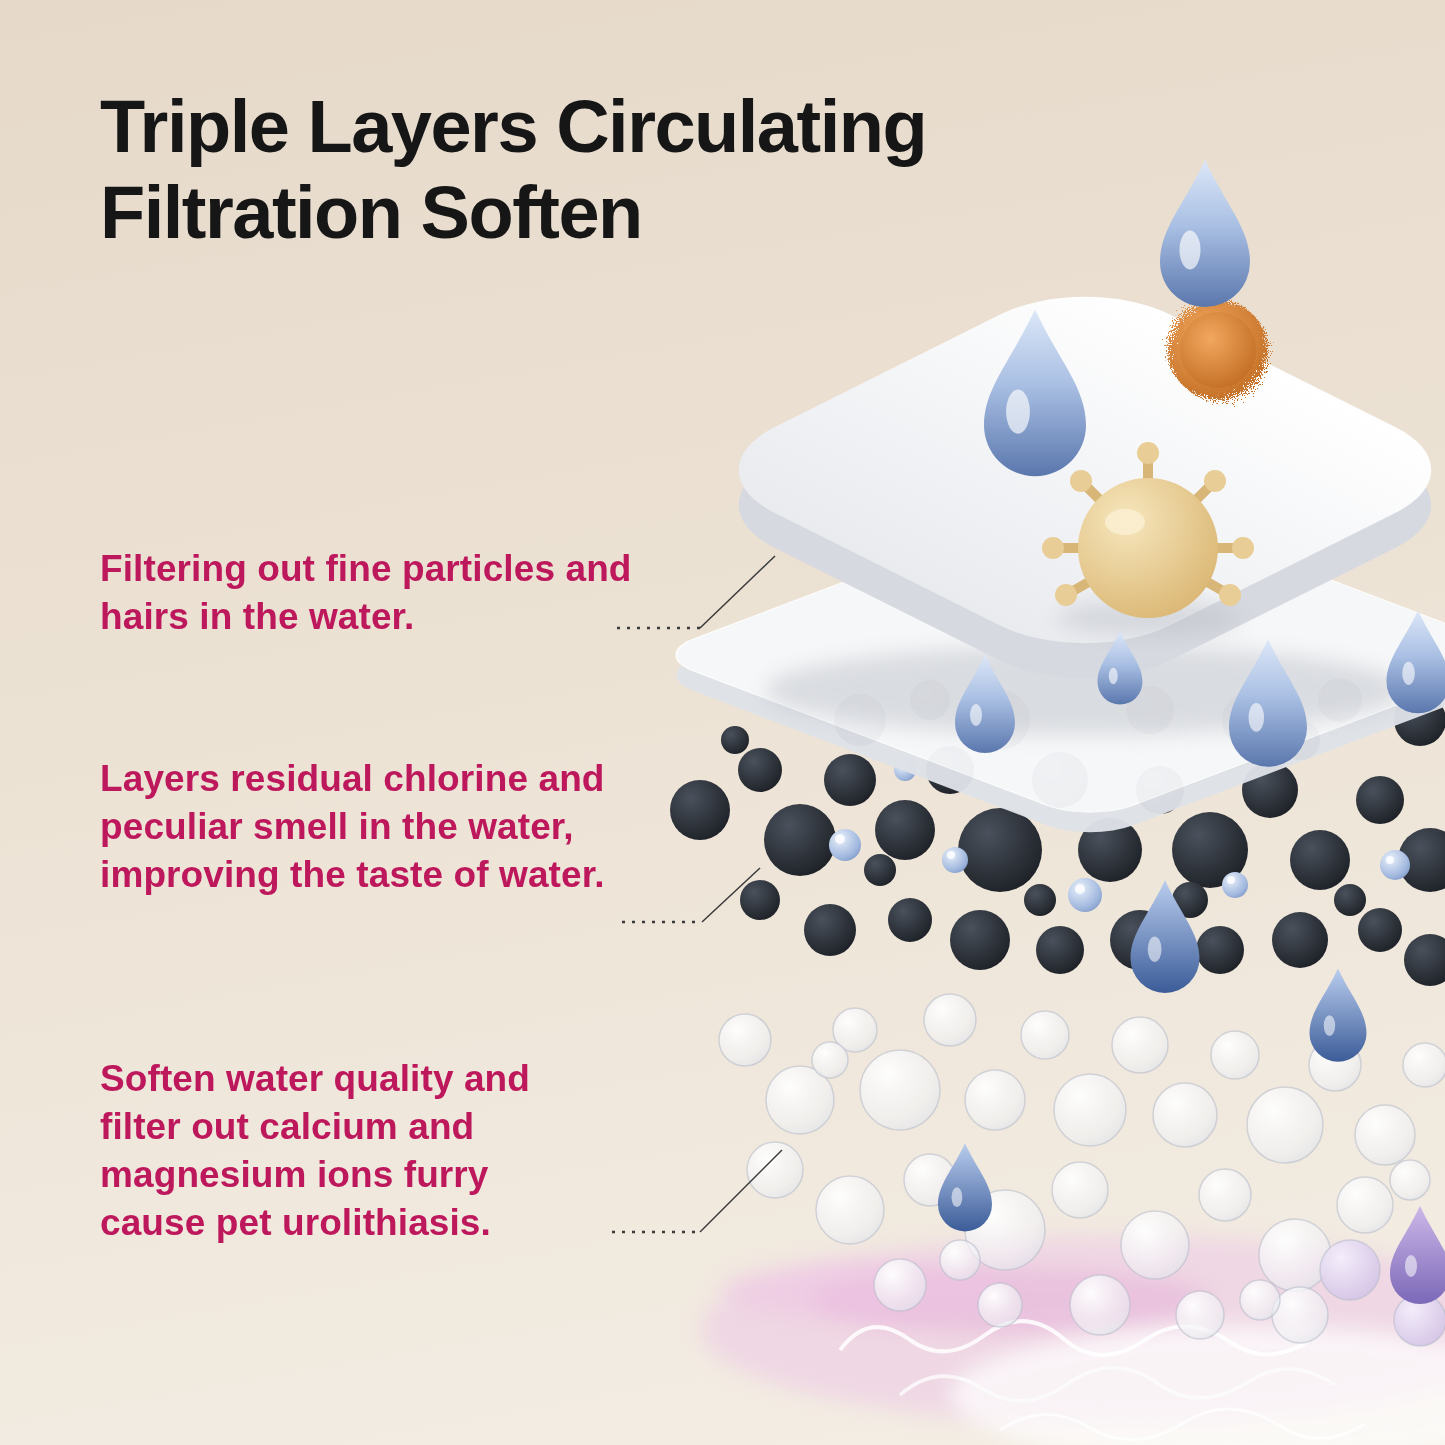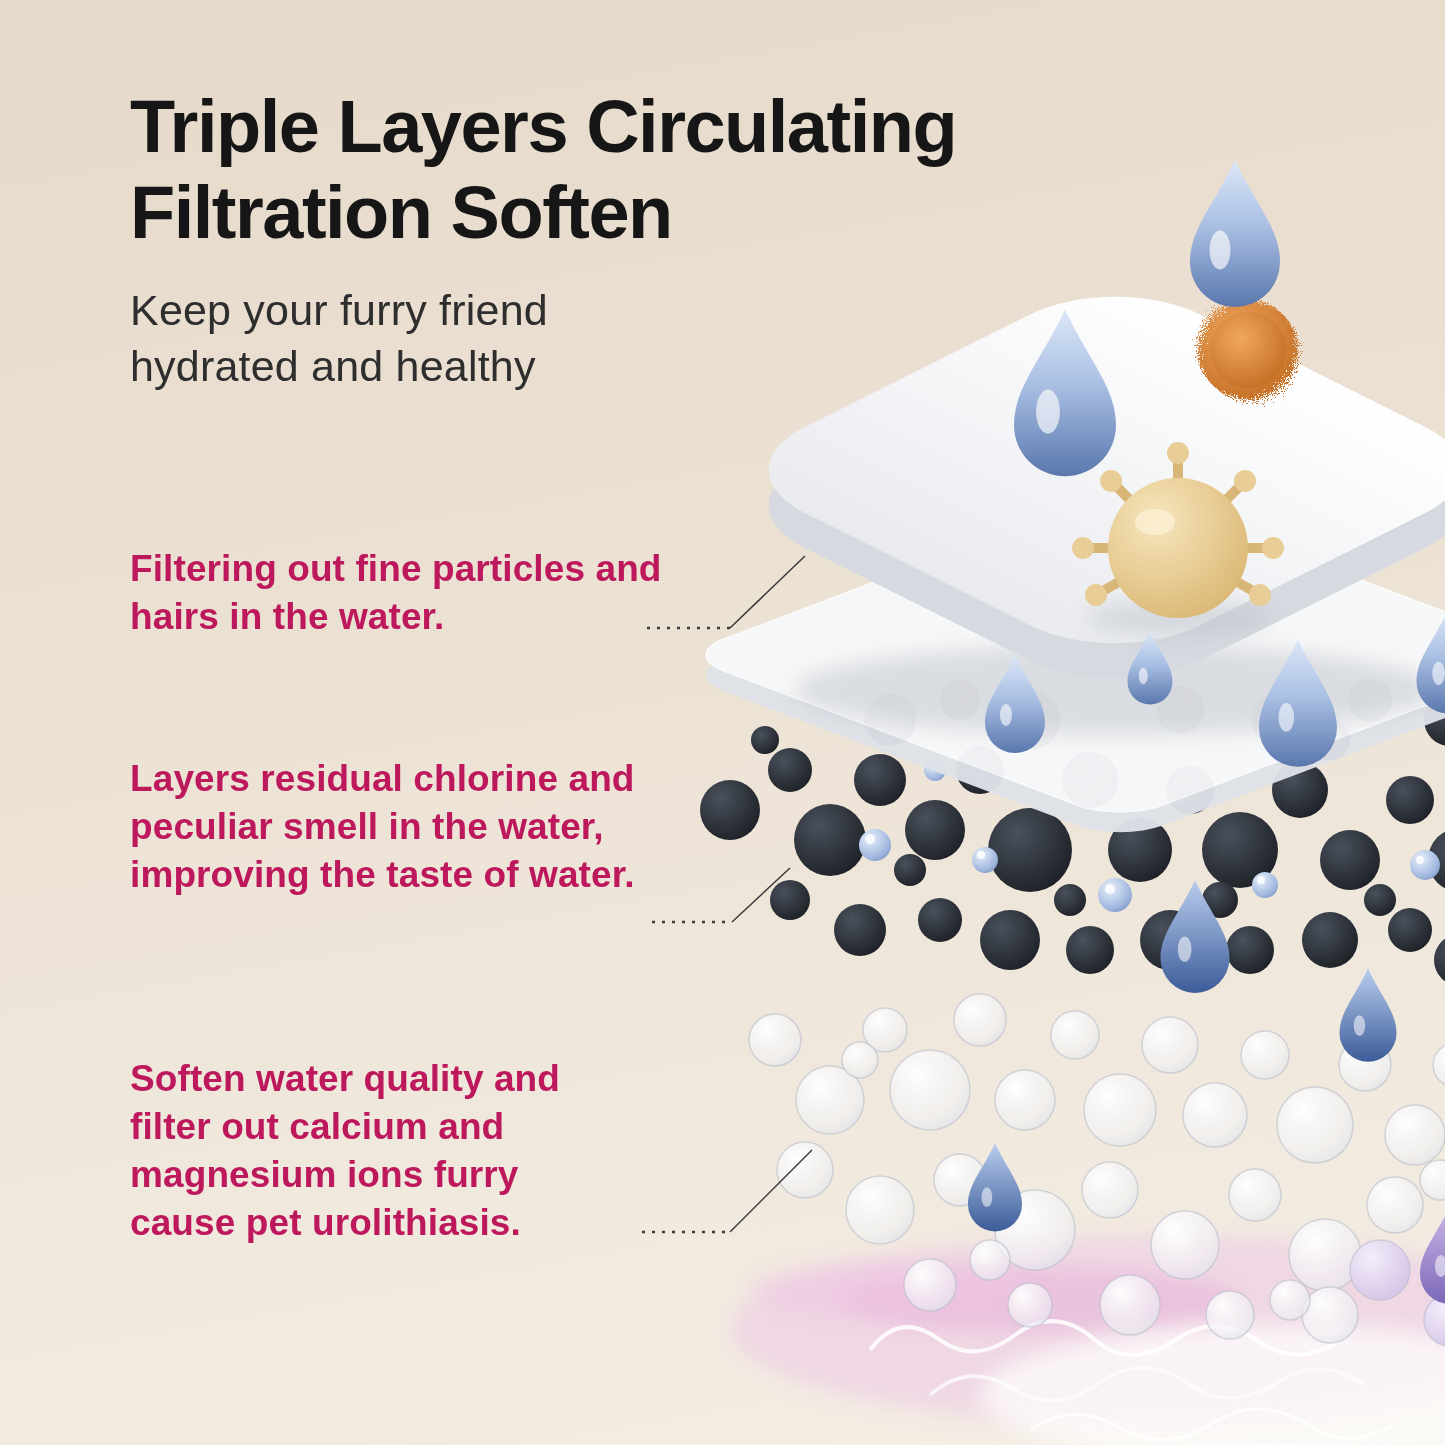--- a/index.html
+++ b/index.html
@@ -3,21 +3,21 @@
 <meta charset="utf-8">
 <style>
   * { margin:0; padding:0; box-sizing:border-box; }
   html,body { width:1445px; height:1445px; }
   body {
     font-family: "Liberation Sans", "DejaVu Sans", sans-serif;
     background: linear-gradient(170deg, #e6d9ca 0%, #ece2d4 45%, #f4eee5 100%);
     overflow: hidden;
     position: relative;
   }
-  .canvas { position:absolute; inset:0; width:1402px; height:1445px;margin-left:30px; }
+  .canvas { position:absolute; inset:0; width:1402px; height:1445px; }
   .art { position:absolute; inset:0; pointer-events:none; }
 
   .header { position:absolute; left:100px; top:84px; z-index:2; }
   .title { font-size:74px; font-weight:800; letter-spacing:-1.5px;
            line-height:1.16; color:#161616; }
   .title .line { display:block; }
   .subtitle { margin-top:26px; font-size:43px; font-weight:400;
               line-height:1.32; color:#2e2e2e; letter-spacing:0.2px; }
   .subtitle .line { display:block; }
 
@@ -31,24 +31,20 @@
 </head>
 <body>
 
 <div class="canvas">
 
   <header class="header">
     <h1 class="title">
       <span class="line">Triple Layers Circulating</span>
       <span class="line">Filtration Soften</span>
     </h1>
-    <p class="subtitle">
-      <span class="line">Keep your furry friend</span>
-      <span class="line">hydrated and healthy</span>
-    </p>
   </header>
 
   <div class="annotation a1">Filtering out fine particles and hairs in the water.</div>
   <div class="annotation a2">Layers residual chlorine and peculiar smell in the water, improving the taste of water.</div>
   <div class="annotation a3">Soften water quality and filter out calcium and magnesium ions furry cause pet urolithiasis.</div>
 
   <svg class="art" width="1445" height="1445" viewBox="0 0 1445 1445">
     <defs>
       <linearGradient id="dropG" x1="0" y1="0" x2="0" y2="1">
         <stop offset="0" stop-color="#dce7f8"></stop>

